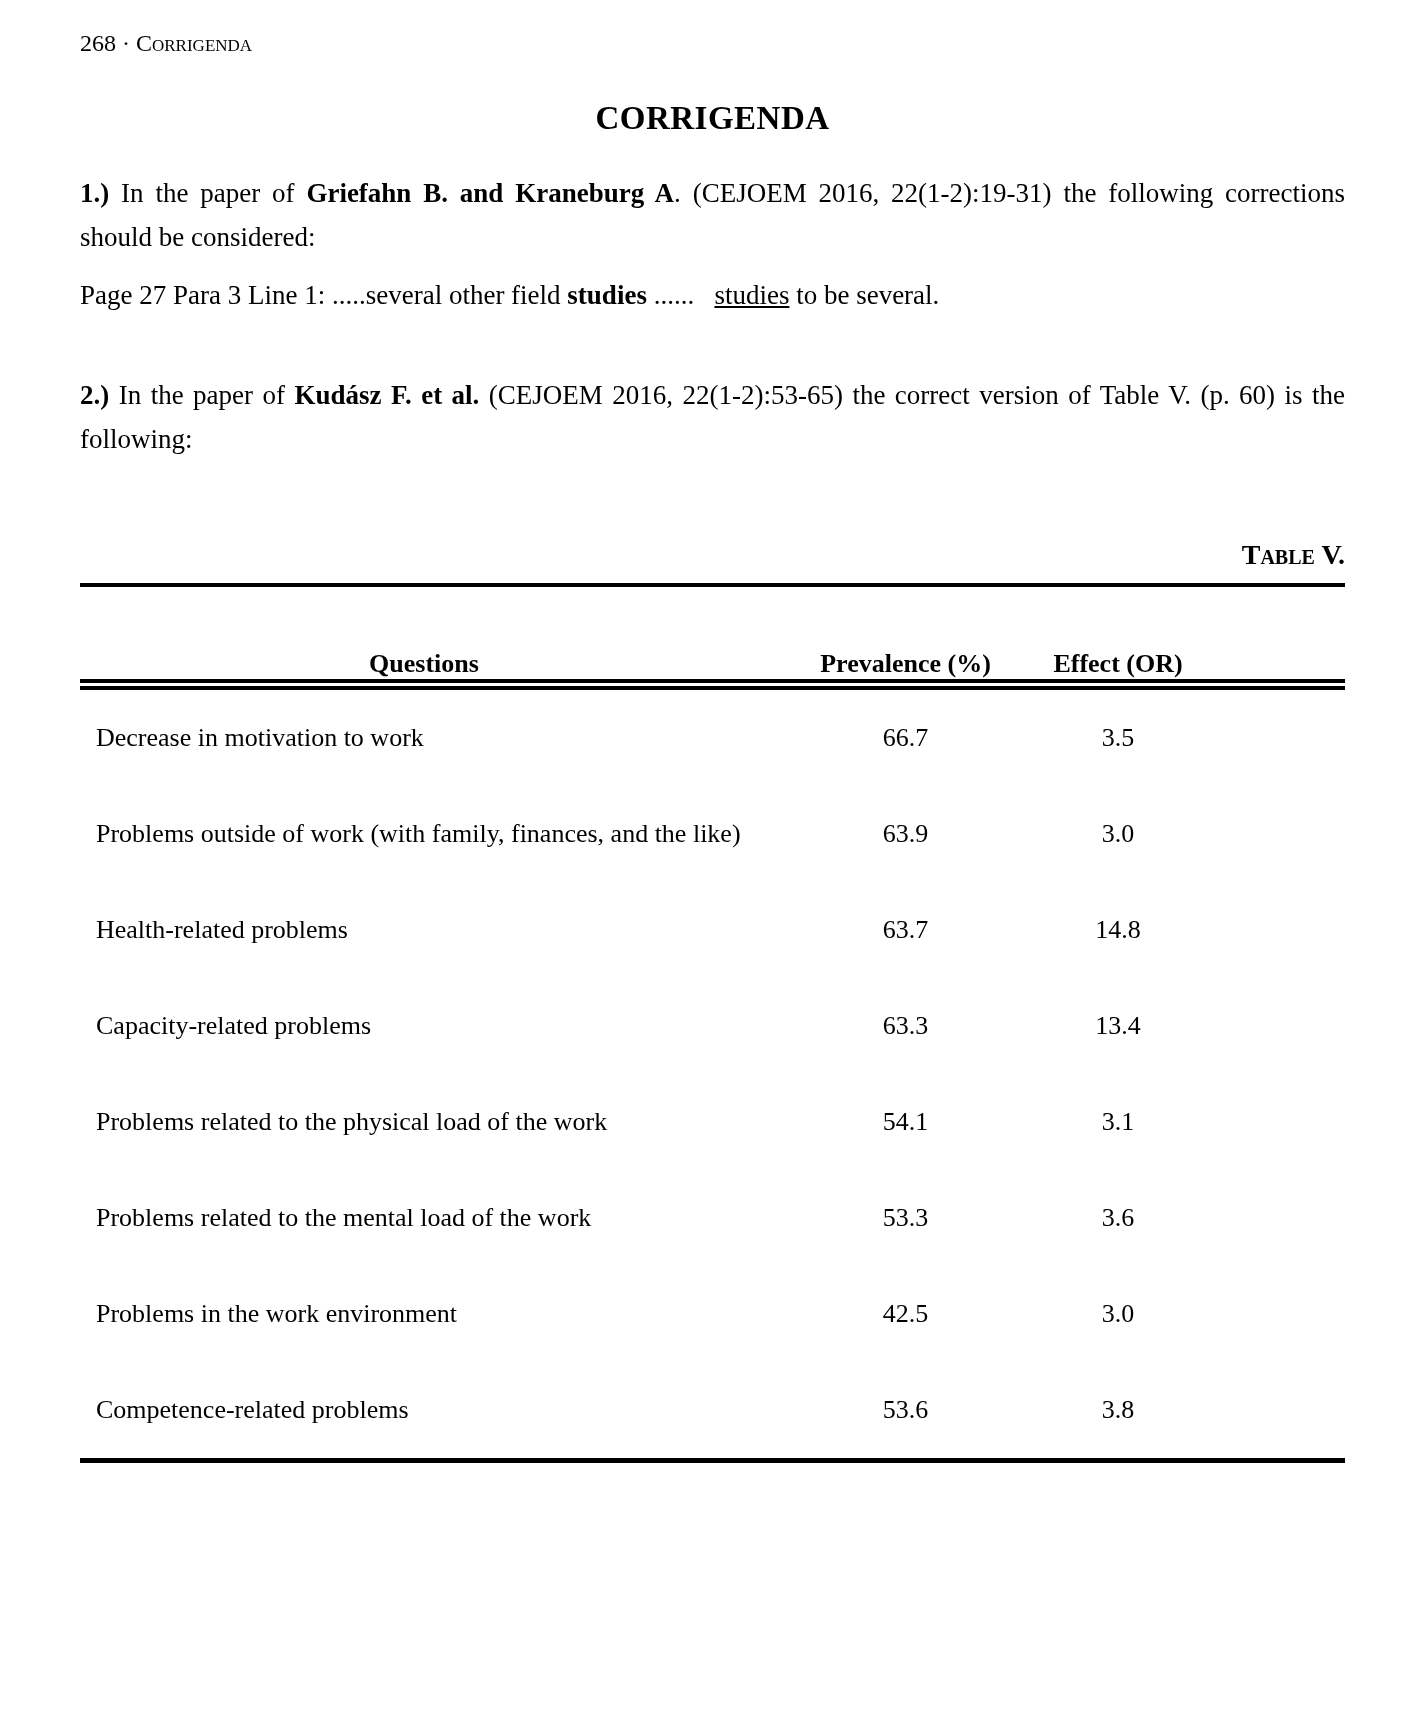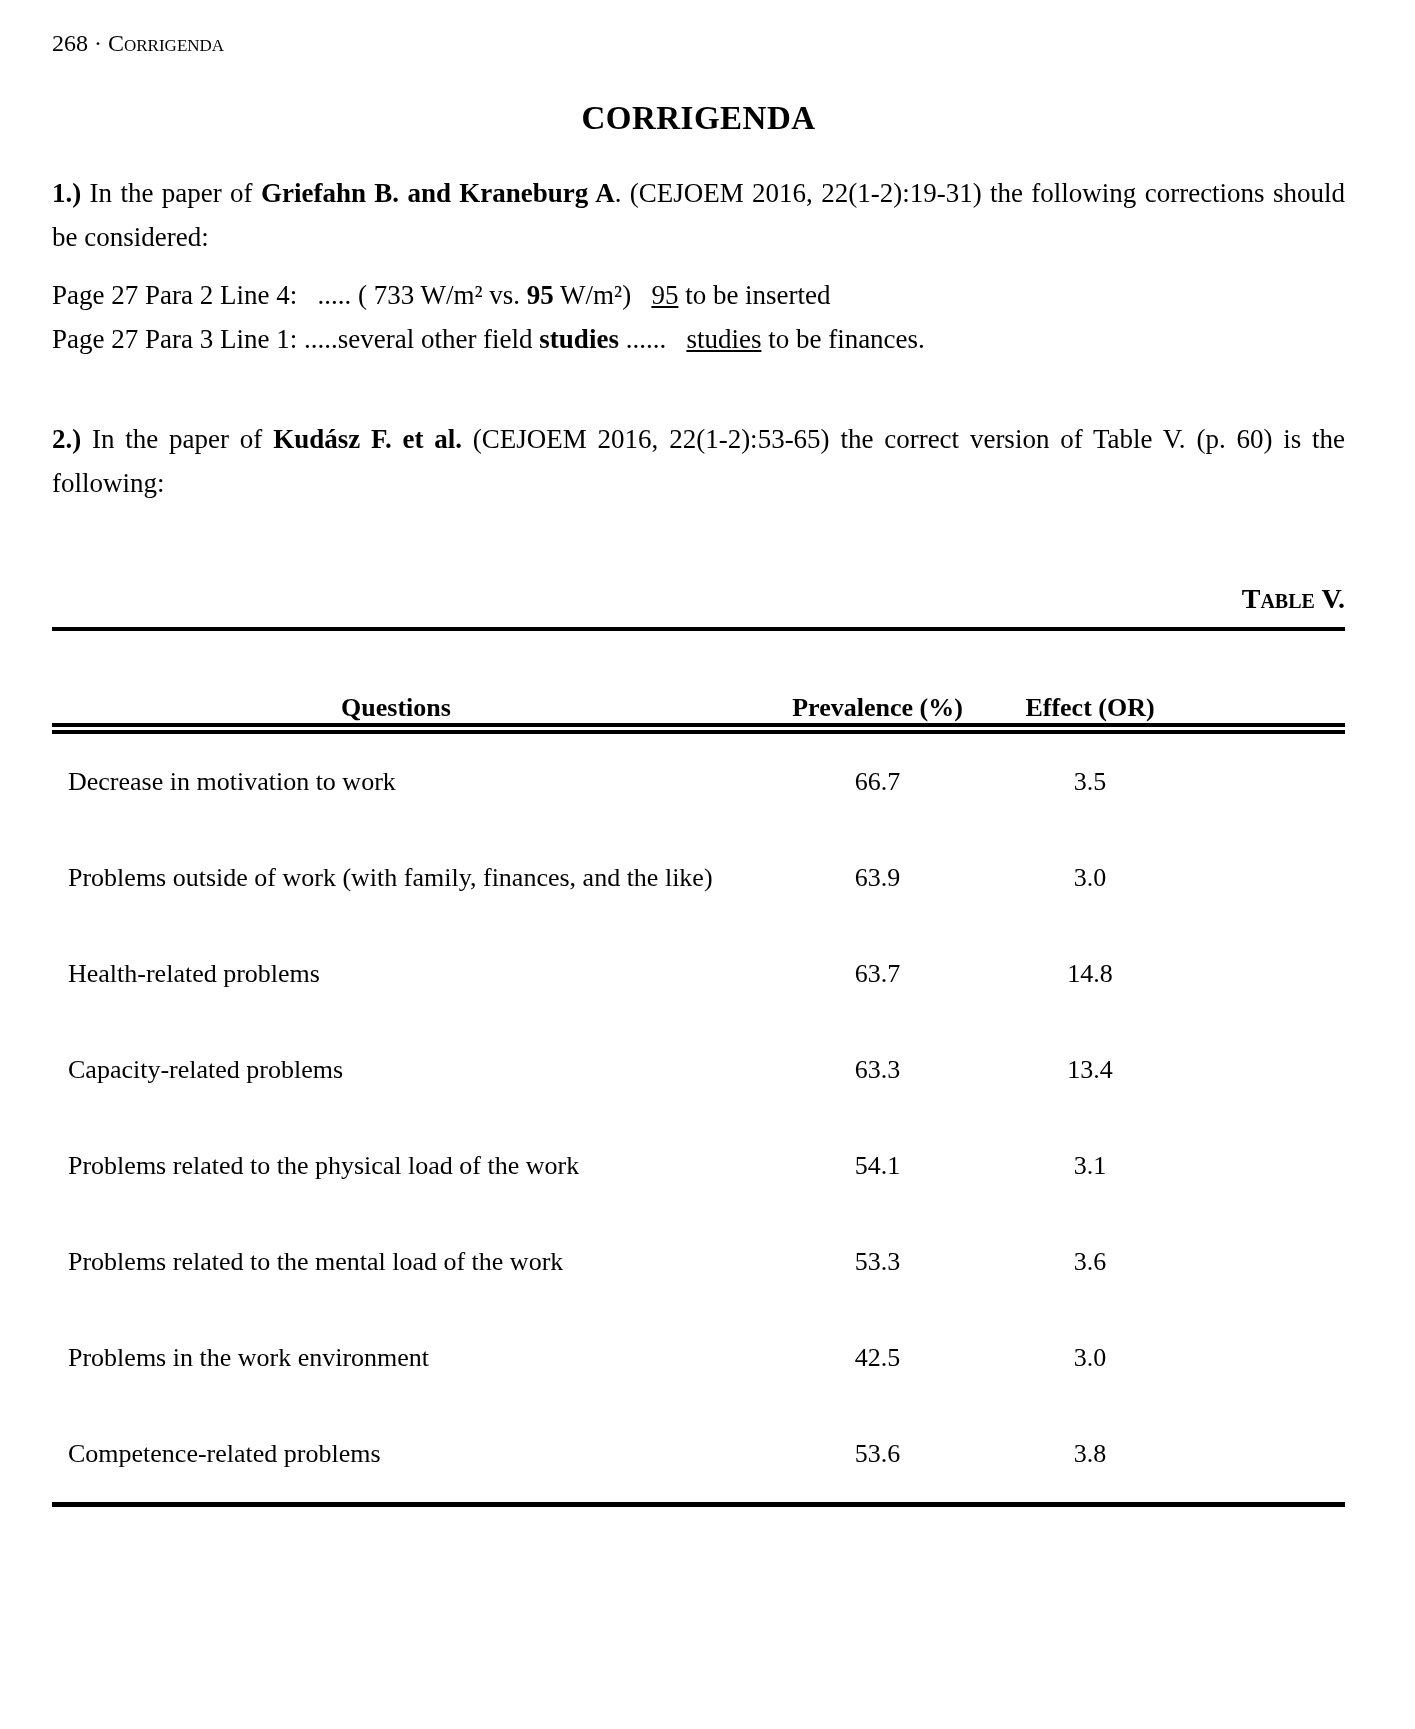--- a/index.html
+++ b/index.html
@@ -7,21 +7,21 @@
   body {
     width: 1415px;
     height: 1729px;
     font-family: "Liberation Serif", "DejaVu Serif", serif;
     color: #000000;
     overflow: hidden;
   }
   .page {
     width: 1415px;
     height: 1492px;
-    padding: 30px 70px 0 52px;
+    padding: 30px 70px 0 80px;
   }
   .running-head {
     font-size: 24px;
     height: 30px;
     white-space: pre;
   }
   .running-head .smallcaps { font-variant: small-caps; }
   .main-heading {
     margin-top: 40px;
     height: 42px;
@@ -93,22 +93,21 @@
 
 <div class="page">
 
   <div class="running-head"><span>268 · </span><span class="smallcaps">Corrigenda</span></div>
 
   <div class="main-heading">CORRIGENDA</div>
 
   <div class="para para-1"><span class="b">1.)</span><span> In the paper of </span><span class="b">Griefahn B. and Kraneburg A</span><span>. (CEJOEM 2016, 22(1-2):19-31) the following corrections should be considered:</span></div>
 
   <div class="corrections">
-    <div class="correction-line"><span>Page 27 Para 2 Line 4:   ..... ( 733 W/m² vs. </span><span class="b">95</span><span> W/m²)   </span><span class="u">95</span><span> to be inserted</span></div>
-    <div class="correction-line"><span>Page 27 Para 3 Line 1: .....several other field </span><span class="b">studies</span><span> ......   </span><span class="u">studies</span><span> to be finances.</span></div>
+    <div class="correction-line"><span>Page 27 Para 3 Line 1: .....several other field </span><span class="b">studies</span><span> ......   </span><span class="u">studies</span><span> to be several.</span></div>
   </div>
 
   <div class="para para-2"><span class="b">2.)</span><span> In the paper of </span><span class="b">Kudász F. et al.</span><span> (CEJOEM 2016, 22(1-2):53-65) the correct version of Table V. (p. 60) is the following:</span></div>
 
   <div class="table-label">Table V.</div>
 
 
   <div>
     <div class="rule-top"></div>
 

